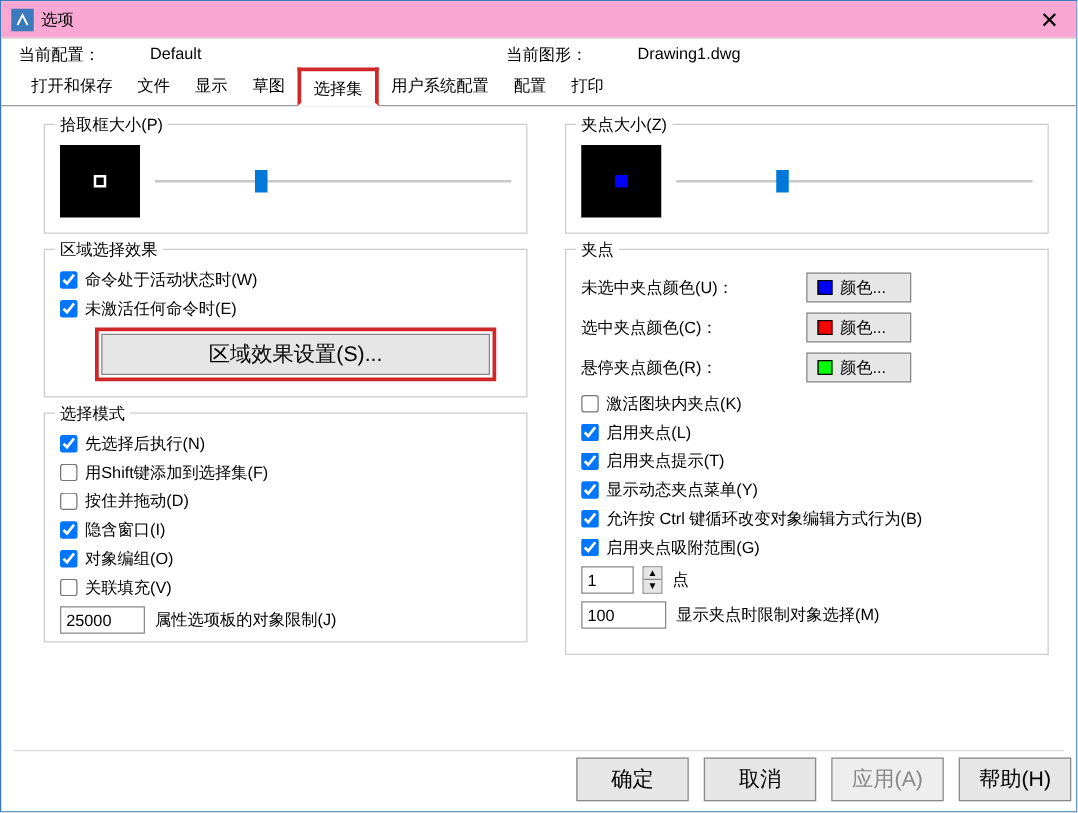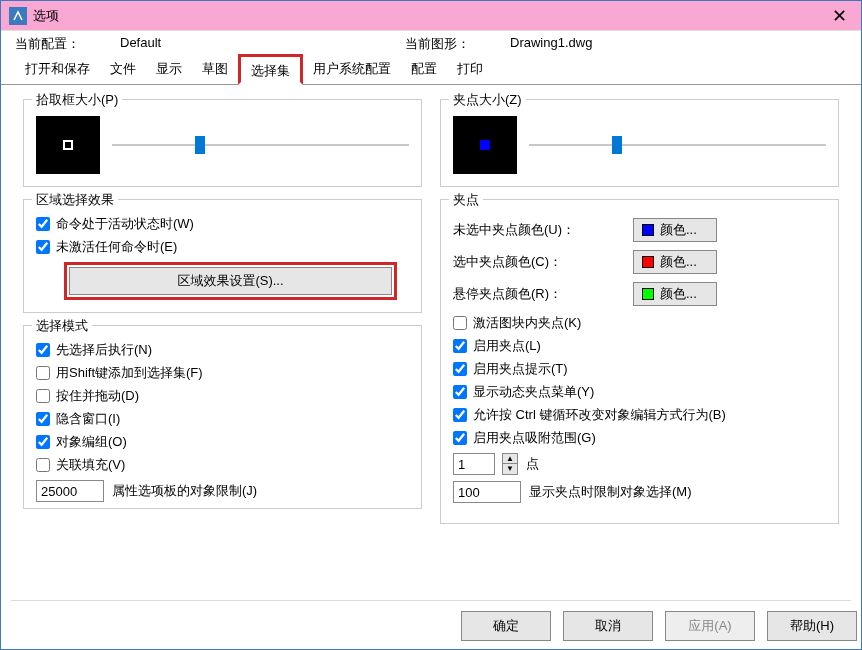--- a/index.html
+++ b/index.html
@@ -12,32 +12,32 @@
   .titlebar .close { font-size: 18px; cursor: pointer; padding: 0 6px; }
   .info-row { padding: 4px 14px 2px 14px; display: flex; }
   .info-row .left { width: 390px; display: flex; }
   .info-row .right { display: flex; }
   .info-row .label { margin-right: 40px; }
   .tabs { display: flex; padding: 0 14px; border-bottom: 1px solid #999; margin-top: 2px; position: relative; }
   .tab { padding: 3px 10px; cursor: pointer; }
   .tab.active { border: 3px solid #d02828; background: #fff; position: relative; top: 1px; border-bottom: 3px solid #fff; margin-top:-4px; padding-top:5px; padding-bottom:2px;}
   .body { padding: 14px 22px 6px 22px; display: flex; gap: 18px; }
   .col { flex: 1; }
-  .group { border: 1px solid #ccc; padding: 10px 12px 12px 12px; margin-bottom: 12px; position: relative; }
+  .group { border: 1px solid #ccc; padding: 10px 12px 12px 12px; margin-bottom: 12px; position: relative; margin-left: 12px; }
   .group-title { position: absolute; top: -9px; left: 8px; background: #fff; padding: 0 4px; }
   .slider-row { display: flex; align-items: center; gap: 12px; margin-top: 6px; }
   .preview-box { width: 64px; height: 58px; background: #000; display: flex; align-items: center; justify-content: center; }
   .preview-box.pick .sq { width: 10px; height: 10px; border: 2px solid #fff; }
   .preview-box.grip .sq { width: 10px; height: 10px; background: #0000ff; }
   .slider { flex: 1; height: 20px; position: relative; }
   .slider .track { position: absolute; top: 9px; left: 0; right: 0; height: 2px; background: #c8c8c8; }
   .slider .thumb { position: absolute; top: 1px; width: 10px; height: 18px; background: #0078d7; }
   .chk-row { display: flex; align-items: center; margin: 5px 0; }
   .chk-row input[type=checkbox] { margin-right: 6px; width: 14px; height: 14px; }
-  .btn { border: 1px solid #888; background: #e6e6e6; padding: 4px 8px; cursor: pointer; text-align: center; font-size: 13px; }
+  .btn { border: 1px solid #888; background: #e6e6e6; padding: 4px 8px; cursor: pointer; text-align: center; font-size: 17px; }
   .btn.disabled { color: #888; background: #eee; }
   .area-btn-wrap { margin: 6px 12px 0 28px; border: 3px solid #d02828; padding: 2px; }
   .area-btn-wrap .btn { width: 100%; }
   .color-row { display: flex; align-items: center; margin: 8px 0; }
   .color-row .label { width: 180px; }
   .color-btn { display: inline-flex; align-items: center; border: 1px solid #888; background: #e6e6e6; padding: 2px 8px; width: 84px; cursor: pointer; }
   .color-btn .sw { width: 12px; height: 12px; border: 1px solid #000; margin-right: 6px; }
   .numrow { display: flex; align-items: center; margin: 6px 0; }
   .numbox { width: 68px; height: 22px; border: 1px solid #888; padding: 1px 4px; display: flex; align-items: center; margin-right: 8px; background: #fff; }
   .numbox input { border: none; width: 100%; font-size: 13px; outline: none; }

